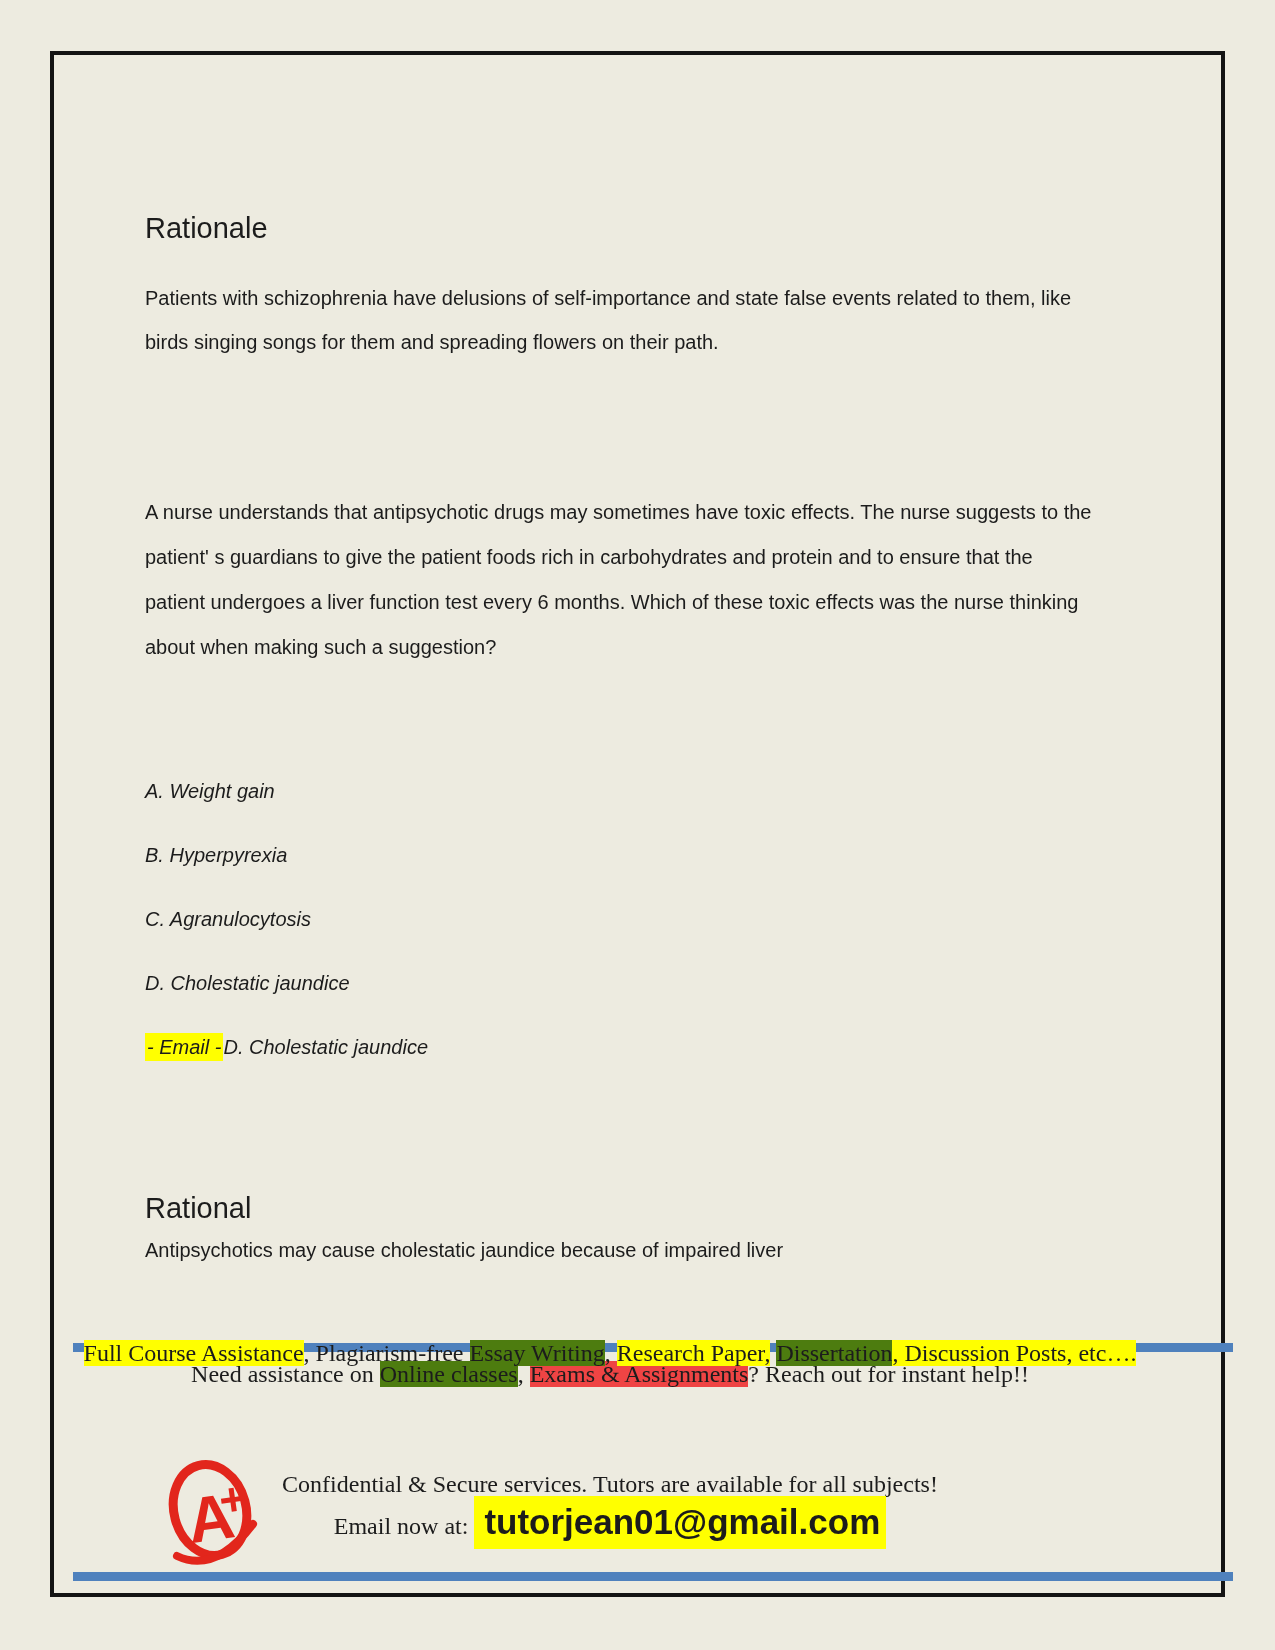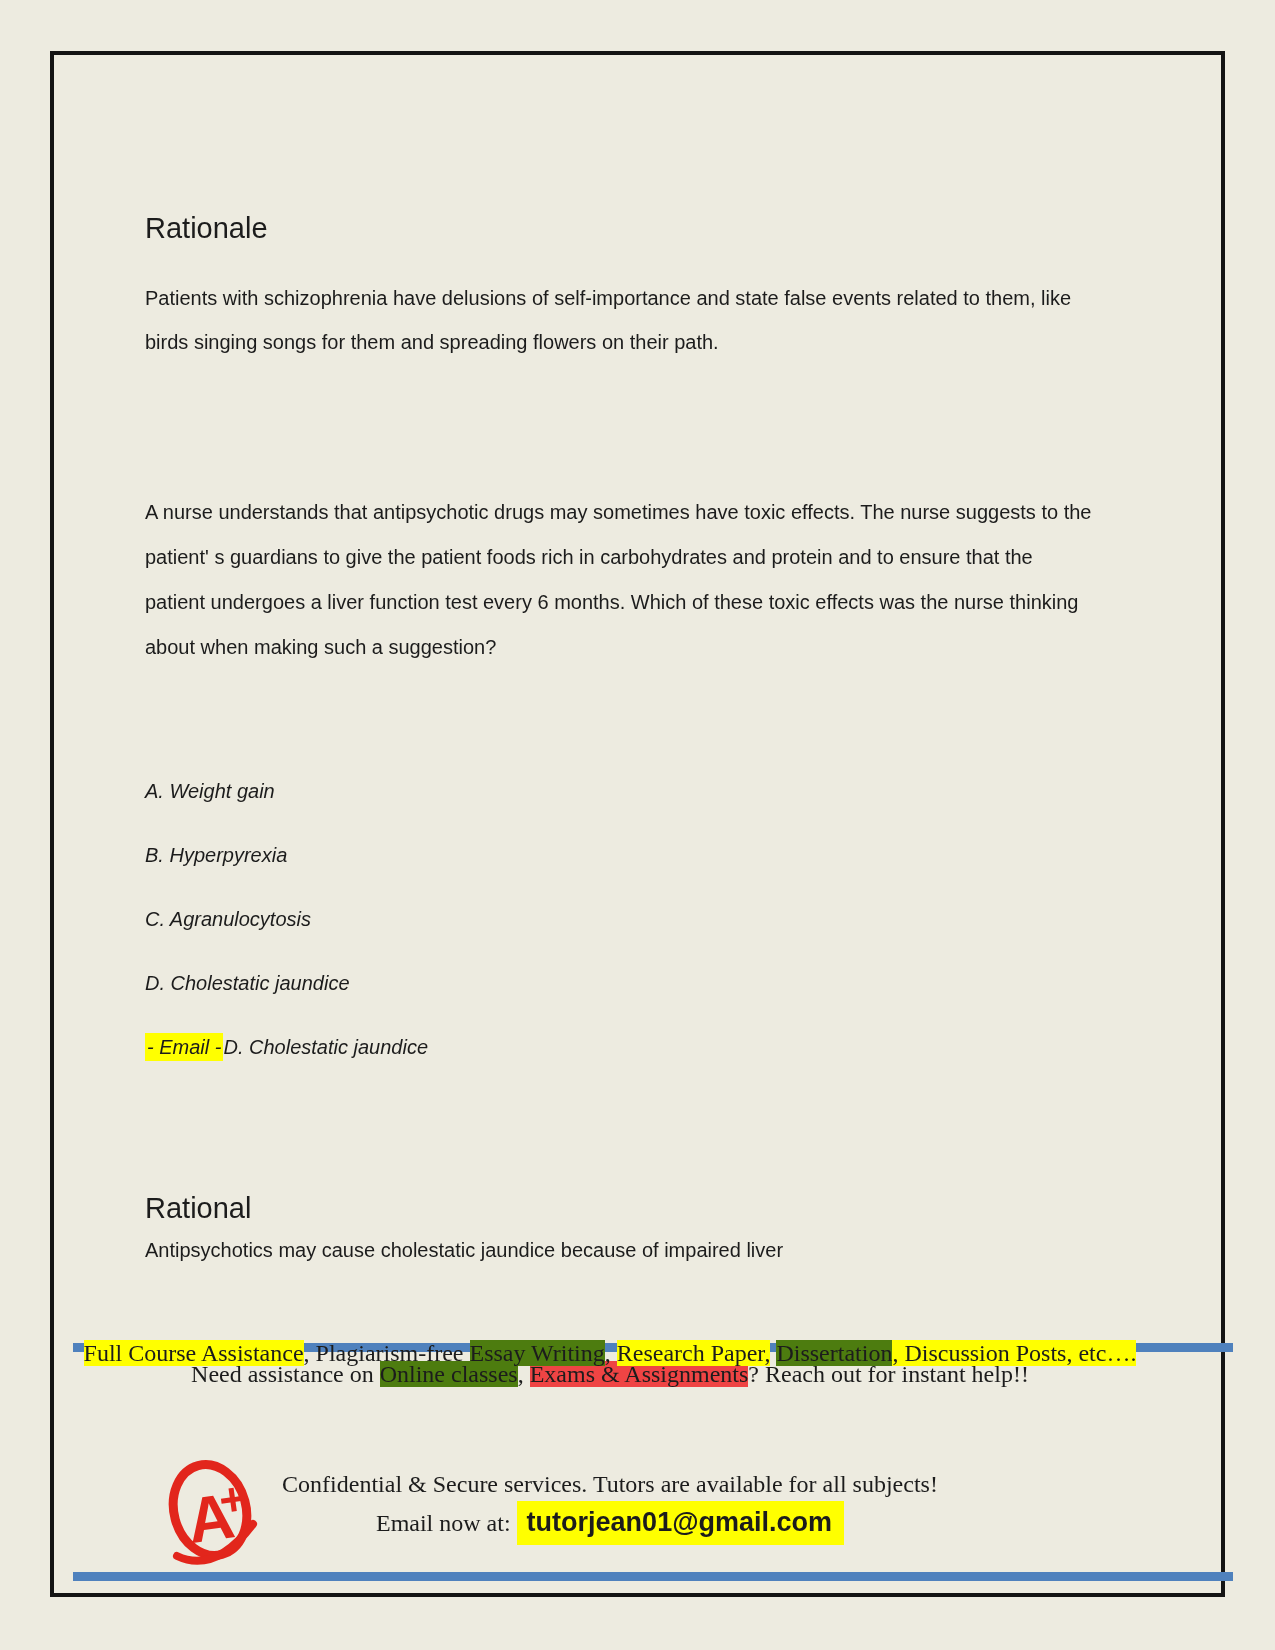--- a/index.html
+++ b/index.html
@@ -26,22 +26,22 @@
   .bar{height:9px;background:#4f81bd;}
   .serif-line{
     font-family:"Liberation Serif",serif;font-size:24px;line-height:32px;
     text-align:center;width:1150px;left:35px;
   }
   .footer-center{
     font-family:"Liberation Serif",serif;font-size:24px;line-height:32px;
     text-align:center;width:900px;left:160px;
   }
   .email-strong{
-    font-family:"Liberation Sans",sans-serif;font-weight:bold;font-size:27px;
-    padding:6px 12px 8px 10px;
+    font-family:"Liberation Sans",sans-serif;font-weight:bold;font-size:35px;
+    padding:6px 6px 8px 10px;
   }
   .opt{font-size:20px;line-height:36px;font-style:italic;}
 </style>
 </head>
 <body>
 
 <div class="frame"></div>
 
 <div class="abs heading" style="left:145px;top:210px;">Rationale</div>
 

